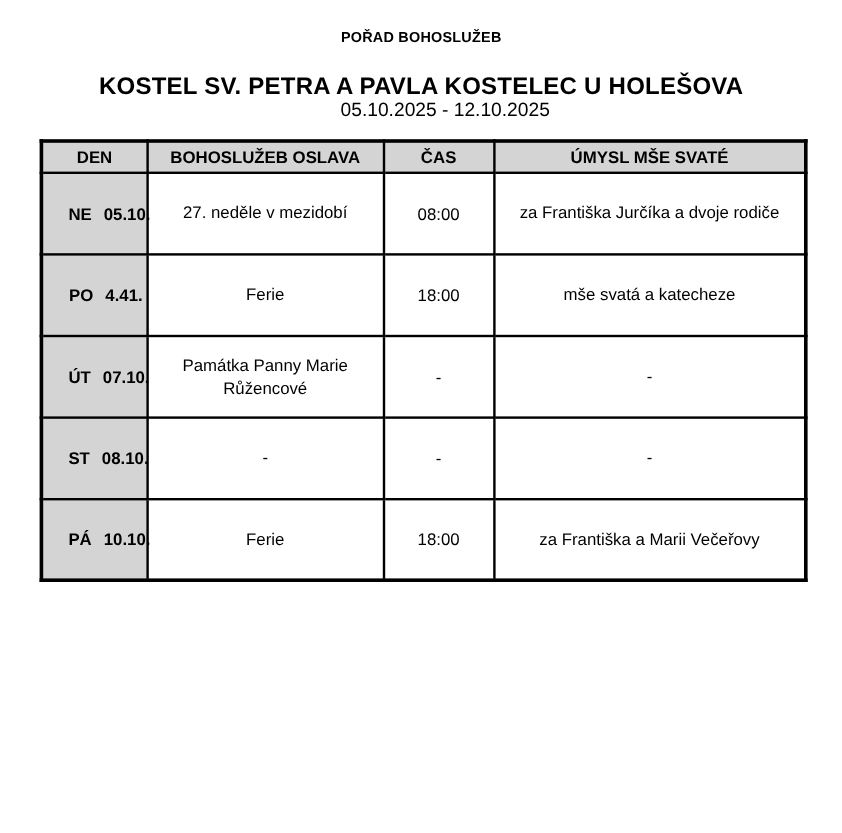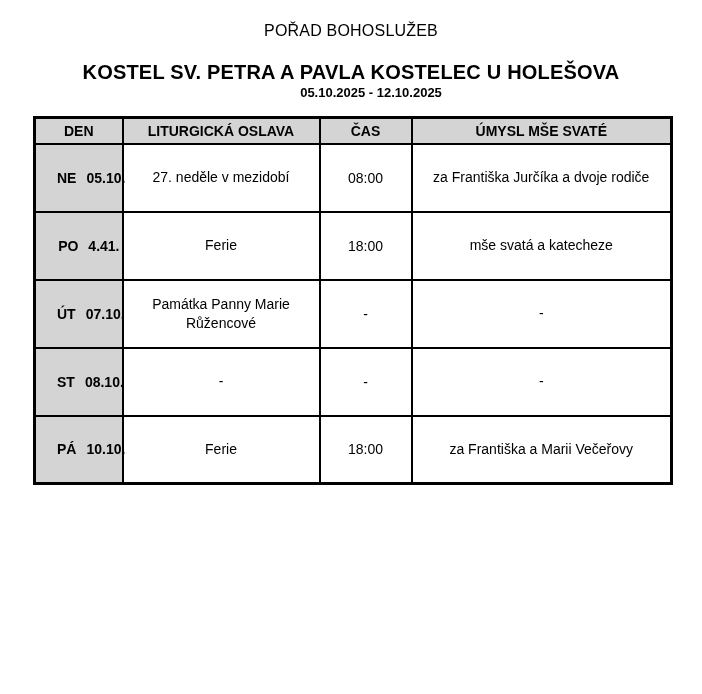--- a/index.html
+++ b/index.html
@@ -14,33 +14,33 @@
   .page {
     width: 702px;
     height: 694px;
     padding-top: 21px;
   }
   .title-block {
     text-align: center;
     line-height: 20px;
   }
   .doc-title {
-    font-size: 16px;
-    font-weight: normal;
+    font-size: 12px;
+    font-weight: bold;
     letter-spacing: 0.2px;
   }
   .doc-subtitle {
     font-size: 20px;
     font-weight: bold;
     letter-spacing: 0.2px;
     margin-top: 21px;
   }
   .doc-daterange {
-    font-size: 13px;
-    font-weight: bold;
+    font-size: 16px;
+    font-weight: normal;
     margin-top: 1px;
     margin-left: 40px;
   }
   table.schedule {
     border-collapse: collapse;
     table-layout: fixed;
     width: 637px;
     margin-left: 33px;
     margin-top: 13px;
     border: 3px solid #000000;
@@ -62,21 +62,21 @@
     padding: 1px 2px;
   }
   tbody td {
     height: 68px;
     text-align: center;
     padding: 2px 2px;
   }
   td.day-cell {
     background: #d4d4d4;
     font-weight: bold;
-    text-align: right;
+    text-align: center;
     padding-left: 21px;
     white-space: nowrap;
   }
   td.day-cell .day-date { margin-left: 10px; }
   td.wrap { white-space: pre-line; line-height: 19px; }
 </style>
 </head>
 <body>
 
 <div class="page">
@@ -90,21 +90,21 @@
   <table class="schedule">
     <colgroup>
       <col class="c-den">
         <col class="c-lit">
         <col class="c-cas">
         <col class="c-umysl">
     </colgroup>
     <thead>
       <tr>
         <th>DEN</th>
-        <th>LITURGICKÁ OSLAVA</th>
+        <th>BOHOSLUŽEB OSLAVA</th>
         <th>ČAS</th>
         <th>ÚMYSL MŠE SVATÉ</th>
       </tr>
     </thead>
     <tbody id="schedule-body">
   <tr>
     <td class="day-cell">
       <span class="day-abbr">NE</span><span class="day-date">05.10.</span>
     </td>
     <td class="wrap">27. neděle v mezidobí</td>

